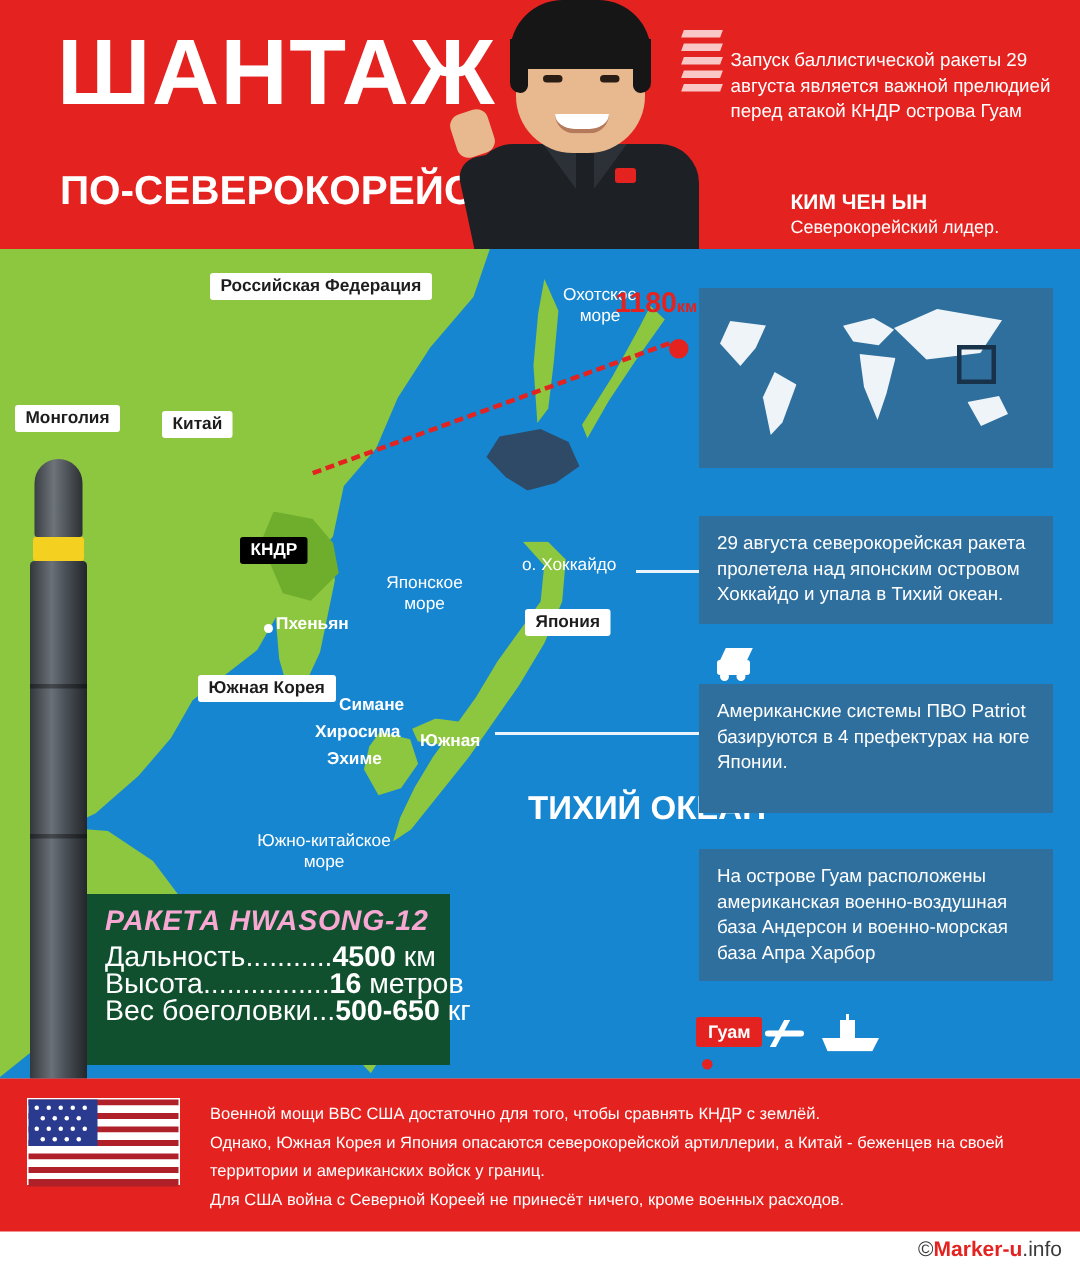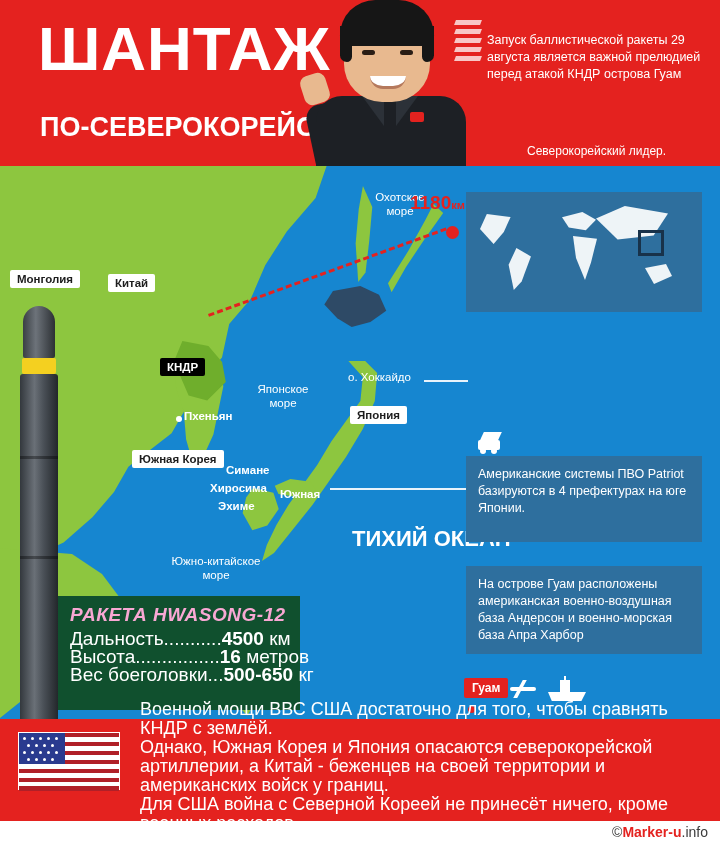--- a/index.html
+++ b/index.html
@@ -443,24 +443,24 @@
   .usflag .stripe.w { background: #ffffff; }
   .usflag .canton {
     position: absolute; left: 0; top: 0; width: 46px; height: 31px;
     background: #2a3b8f;
   }
   .usflag .canton .star {
     position: absolute; width: 3px; height: 3px; background: #ffffff;
     border-radius: 50%;
   }
   .footer-text {
-    position: absolute; left: 140px; top: 700px;
+    position: absolute; left: 140px; top: 734px;
     width: 566px;
     color: #ffffff;
-    font-size: 18px;
+    font-size: 11px;
     line-height: 19px;
   }
   .credit {
     position: absolute; right: 12px; top: 824px;
     color: #3b3b3b;
     font-size: 14px;
   }
   .credit .hl { color: #e4221f; font-weight: bold; }
 </style>
 </head>
@@ -489,39 +489,41 @@
 
   <div class="flag-stripes">
     <i></i>
       <i></i>
       <i></i>
       <i></i>
       <i></i>
   </div>
 
   <div class="header-note">Запуск баллистической ракеты 29 августа является важной прелюдией перед атакой КНДР острова Гуам</div>
+  <div class="header-person">КИМ ЧЕН ЫН</div>
   <div class="header-person-role">Северокорейский лидер.</div>
 </div>
 
 <div class="mapwrap">
   <div class="sea"></div>
 
   <div class="land land-asia"></div>
   <div class="land land-asia-south"></div>
   <div class="land land-sakhalin"></div>
   <div class="land land-kuril"></div>
   <div class="land land-korea"></div>
   <div class="korea-north"></div>
   <div class="land land-japan-main"></div>
   <div class="land land-hokkaido"></div>
   <div class="land land-shikoku"></div>
   <div class="land land-kyushu"></div>
   <div class="land land-taiwan"></div>
   <div class="land land-philippines"></div>
 
+  <div class="boxlabel" style="left:140px;top:16px">Российская Федерация</div>
   <div class="boxlabel" style="left:10px;top:104px">Монголия</div>
   <div class="boxlabel" style="left:108px;top:108px">Китай</div>
   <div class="boxlabel red" style="left:160px;top:192px">КНДР</div>
   <div class="boxlabel" style="left:132px;top:284px">Южная Корея</div>
   <div class="boxlabel" style="left:350px;top:240px">Япония</div>
 
   <div class="maplabel" style="left:370px;top:24px;width:60px">Охотское
 море</div>
   <div class="maplabel" style="left:256px;top:216px;width:54px">Японское
 море</div>
@@ -551,20 +553,23 @@
     <div class="wm" style="left:96px;top:20px;width:34px;height:26px;clip-path:polygon(0% 20%,60% 0%,100% 30%,70% 70%,20% 60%)"></div>
     <div class="wm" style="left:104px;top:44px;width:30px;height:44px;clip-path:polygon(10% 0%,90% 6%,70% 60%,50% 100%,20% 50%)"></div>
     <div class="wm" style="left:130px;top:14px;width:72px;height:42px;clip-path:polygon(0% 30%,40% 0%,100% 18%,80% 70%,30% 80%)"></div>
     <div class="wm" style="left:176px;top:72px;width:30px;height:20px;clip-path:polygon(10% 20%,80% 0%,100% 60%,40% 100%)"></div>
     <div class="world-marker"></div>
   </div>
 
   <div class="connector" style="left:424px;top:214px;width:44px"></div>
   <div class="connector" style="left:330px;top:322px;width:138px"></div>
 
+  <div class="panel panel-1">
+    <span>29 августа северокорейская ракета пролетела над японским островом Хоккайдо и упала в Тихий океан.</span>
+  </div>
 
   <div class="panel-icon">
     <div class="pi-tubes"></div>
     <div class="pi-truck"></div>
     <div class="pi-wheel1"></div>
     <div class="pi-wheel2"></div>
   </div>
 
   <div class="panel panel-2">
     <span>Американские системы ПВО Patriot базируются в 4 префектурах на юге Японии.</span>

